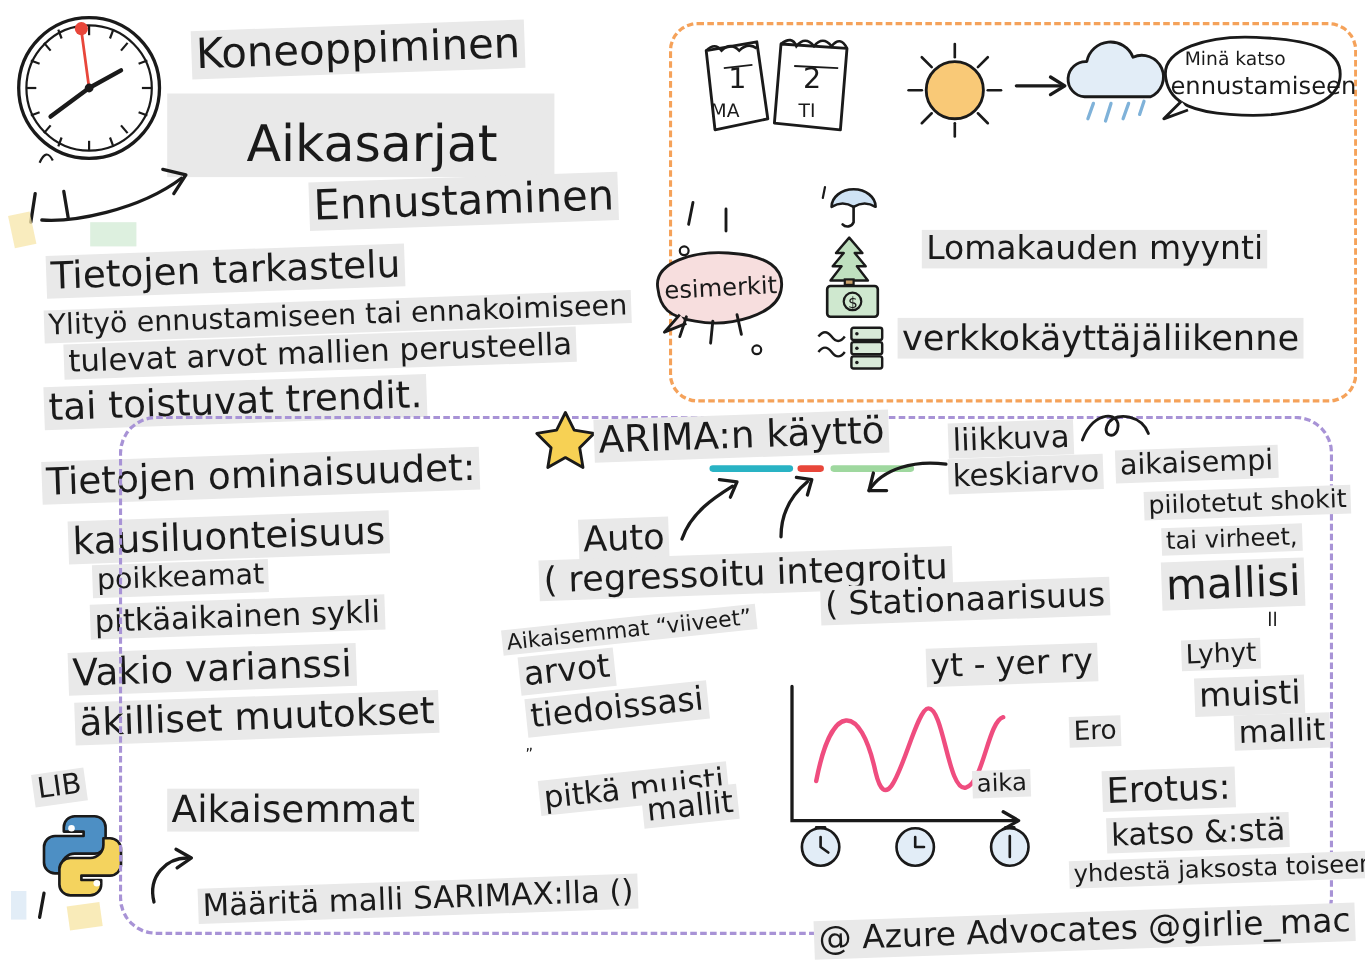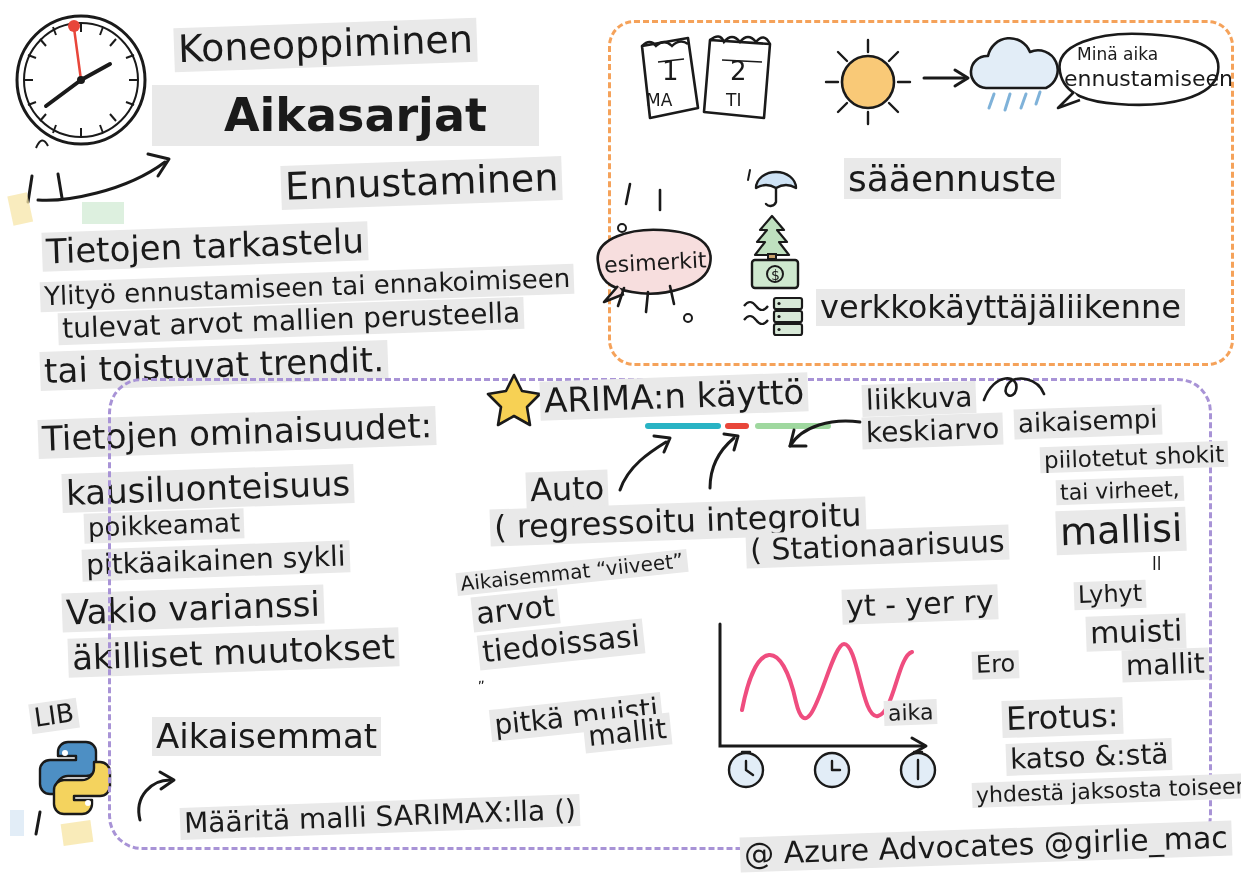--- a/index.html
+++ b/index.html
@@ -84,21 +84,21 @@
       <circle cx="68" cy="18" r="6" fill="#e8463a"></circle>
       <circle cx="75" cy="72" r="4" fill="#1a1a1a"></circle>
       <path d="M30 140 q6 -14 12 -2" fill="none" stroke="#1a1a1a" stroke-width="2"></path>
     </svg>
   </div>
 
   <div class="abs txt big2 rot-n2" style="left:174px; top:22px;">
     <span class="hl">Koneoppiminen</span>
   </div>
   <div class="abs txt" style="left:152px; top:85px; font-size:46px;">
-    <span class="hl" style="padding:4px 52px 4px 72px;font-weight:bold;">Aikasarjat</span>
+    <span class="hl" style="padding:19px 52px 4px 72px;">Aikasarjat</span>
   </div>
   <div class="abs txt big2 rot-n2" style="left:281px; top:160px;">
     <span class="hl">Ennustaminen</span>
   </div>
 
   <div class="abs" style="left:30px; top:130px;">
     <svg width="160" height="80" viewBox="0 0 160 80">
       <path d="M8 70 C 35 72, 95 62, 135 32" fill="none" stroke="#1a1a1a" stroke-width="3" stroke-linecap="round"></path>
       <path d="M118 24 L139 29 L128 46" fill="none" stroke="#1a1a1a" stroke-width="3" stroke-linecap="round" stroke-linejoin="round"></path>
     </svg>
@@ -228,21 +228,21 @@
     </svg>
   </div>
 
   <div class="abs" style="left:1046px; top:28px;">
     <svg width="180" height="86" viewBox="0 0 180 86">
       <path d="M14 44 C 8 16, 54 4, 96 6 C 148 8, 176 18, 172 44 C 168 70, 120 80, 72 76 C 44 74, 18 68, 14 44 Z" fill="#ffffff" stroke="#1a1a1a" stroke-width="2.6"></path>
       <path d="M28 64 l-16 16 l22 -8" fill="#ffffff" stroke="#1a1a1a" stroke-width="2.6" stroke-linejoin="round"></path>
     </svg>
   </div>
   <div class="abs txt xs" style="left:1077px; top:44px;">
-    <span>Minä aika</span>
+    <span>Minä katso</span>
   </div>
   <div class="abs txt sm" style="left:1064px; top:66px;">
     <span>ennustamiseen</span>
   </div>
 
   <div class="abs" style="left:588px; top:222px;">
     <svg width="130" height="84" viewBox="0 0 130 84">
       <path d="M10 40 C 6 16, 44 6, 74 8 C 110 10, 126 22, 122 42 C 118 64, 76 76, 44 70 C 20 66, 12 58, 10 40 Z" fill="#f7dede" stroke="#1a1a1a" stroke-width="2.6"></path>
       <path d="M30 64 l-14 16 l20 -8" fill="#f7dede" stroke="#1a1a1a" stroke-width="2.6" stroke-linejoin="round"></path>
     </svg>
@@ -262,29 +262,29 @@
     </svg>
   </div>
 
   <div class="abs" style="left:748px; top:162px;">
     <svg width="58" height="48" viewBox="0 0 58 48">
       <path d="M8 26 a20 16 0 0 1 40 0 q-10 -6 -20 0 q-10 -6 -20 0 z" fill="#cfe3f5" stroke="#1a1a1a" stroke-width="2.4" stroke-linejoin="round"></path>
       <path d="M28 26 v14 a6 6 0 0 1 -10 2" fill="none" stroke="#1a1a1a" stroke-width="2.4" stroke-linecap="round"></path>
       <line x1="2" y1="8" x2="0" y2="18" stroke="#1a1a1a" stroke-width="2" stroke-linecap="round"></line>
     </svg>
   </div>
-  <div class="abs txt" style="left:844px; top:158px; font-size:36px;">
-    <span class="hl">sääennuste</span>
-  </div>
 
   <div class="abs" style="left:748px; top:212px;">
     <svg width="50" height="48" viewBox="0 0 50 48">
       <path d="M24 4 l12 14 h-7 l10 12 h-8 l10 13 h-34 l10 -13 h-8 l10 -12 h-7 z" fill="#bfe0bf" stroke="#1a1a1a" stroke-width="2.2" stroke-linejoin="round"></path>
       <rect x="20" y="42" width="8" height="5" fill="#c9a06a" stroke="#1a1a1a" stroke-width="2"></rect>
     </svg>
+  </div>
+  <div class="abs txt" style="left:838px; top:208px; font-size:30px;">
+    <span class="hl">Lomakauden myynti</span>
   </div>
 
   <div class="abs" style="left:748px; top:254px;">
     <svg width="56" height="40" viewBox="0 0 56 40">
       <rect x="4" y="6" width="46" height="28" rx="3" fill="#cfe8cf" stroke="#1a1a1a" stroke-width="2.4"></rect>
       <circle cx="27" cy="20" r="8" fill="none" stroke="#1a1a1a" stroke-width="2"></circle>
       <text x="23" y="26" font-family="DejaVu Sans, sans-serif" font-size="14" fill="#1a1a1a">$</text>
     </svg>
   </div>
 

